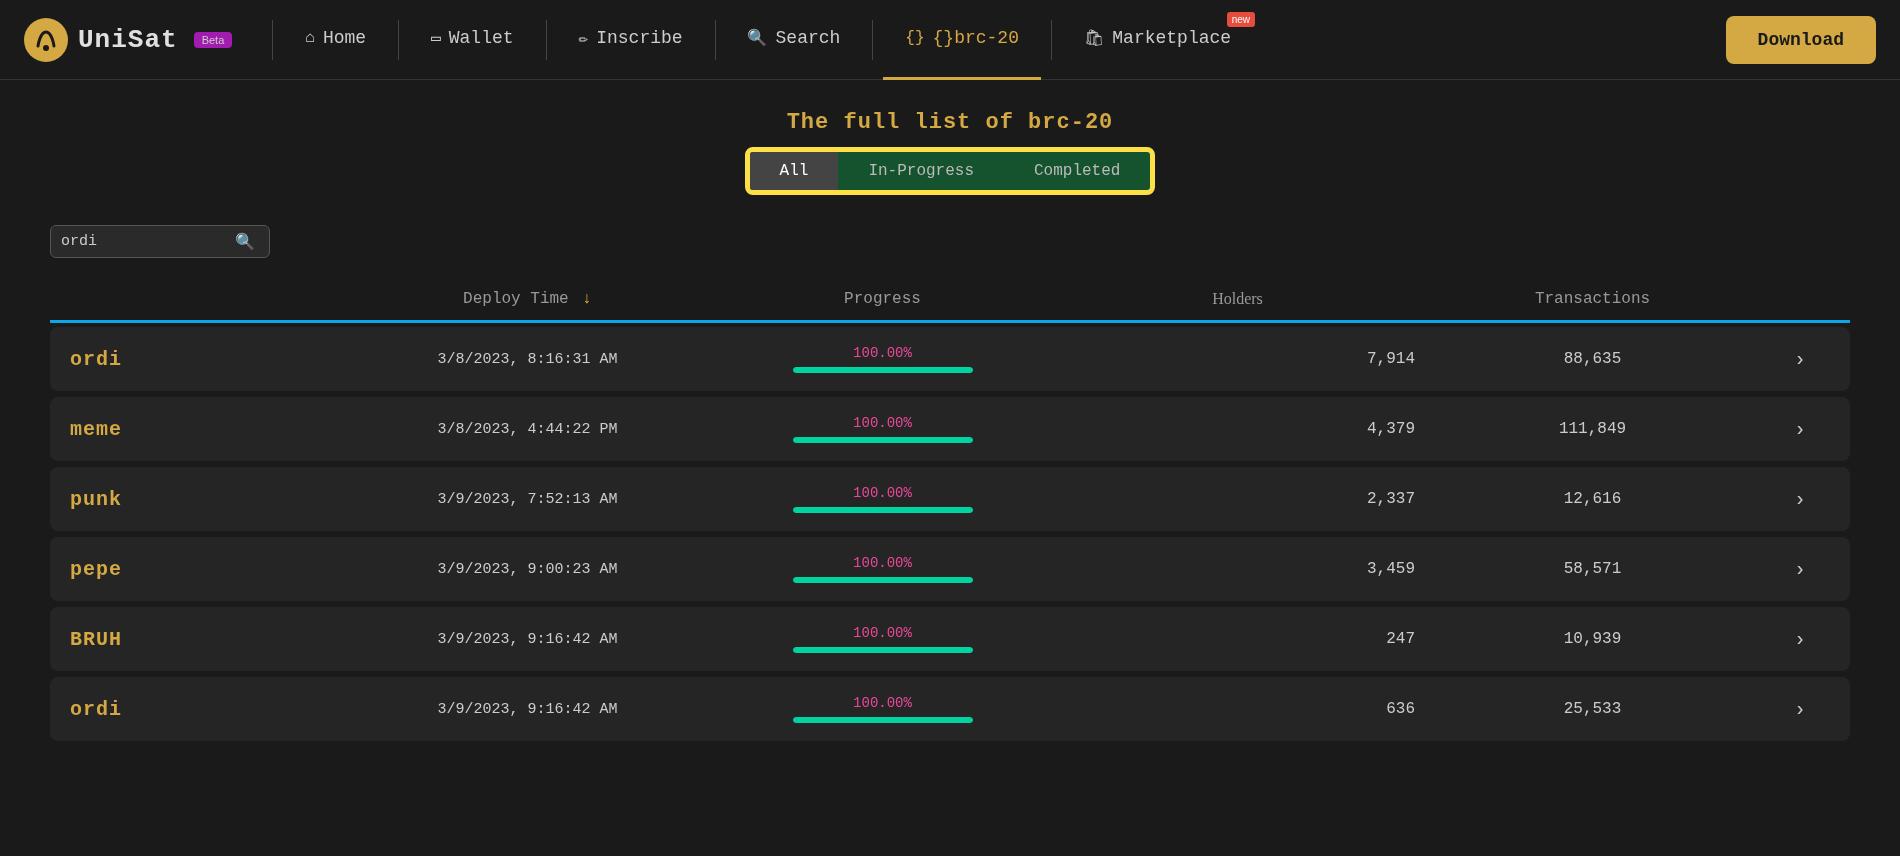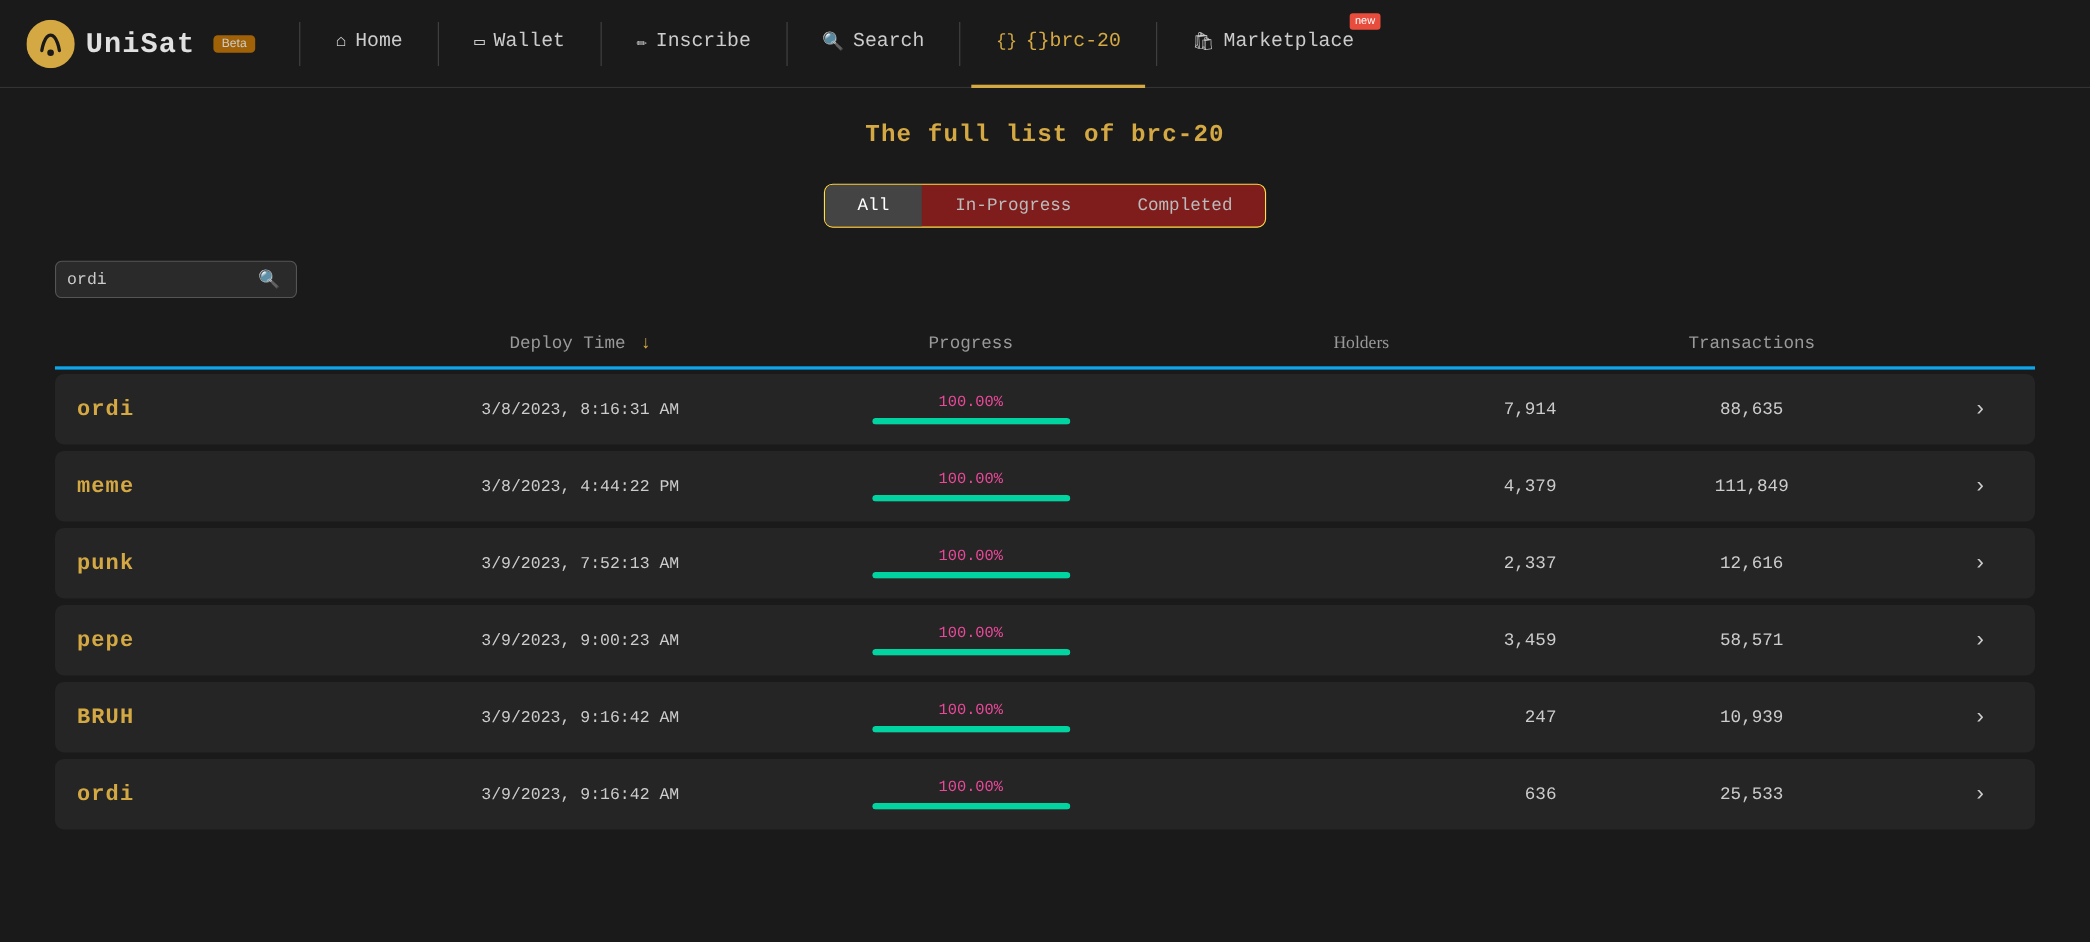--- a/index.html
+++ b/index.html
@@ -37,21 +37,21 @@
     }
 
     .logo-text {
       font-size: 26px;
       font-weight: bold;
       color: #e0e0e0;
       letter-spacing: 1px;
     }
 
     .beta-badge {
-      background-color: #a16207;
+      background-color: #a21caf;
       color: #ccc;
       font-size: 11px;
       padding: 2px 8px;
       border-radius: 4px;
       margin-left: 6px;
       font-family: sans-serif;
     }
 
     .nav-divider {
       width: 1px;
@@ -107,36 +107,36 @@
     
     .main-content {
       padding: 30px 50px;
       max-width: 1900px;
     }
 
     .page-title {
       text-align: center;
       color: #d4a843;
       font-size: 22px;
-      margin-bottom: 32px;
+      margin-bottom: 12px;
       letter-spacing: 1px;
     }
 
     
     .filter-tabs {
       display: flex;
       justify-content: center;
       margin-bottom: 30px;
     }
 
     .filter-group {
       display: flex;
-      background: #7f1d1d;
+      background: #14532d;
       border-radius: 8px;
-      border: 1px solid #fde047;
+      border: 5px solid #fde047;
       overflow: hidden;
     }
 
     .filter-tab {
       padding: 10px 30px;
       font-size: 16px;
       cursor: pointer;
       color: #bbb;
       font-family: 'Courier New', Courier, monospace;
       border: none;
@@ -342,20 +342,21 @@
   <div class="nav-divider"></div>
 
   <a class="nav-item" style="position:relative;">
     <span class="nav-icon">🛍</span>
     <span>Marketplace</span>
     <span class="new-badge">new</span>
   </a>
 
   <div class="nav-spacer"></div>
 
+  <button class="download-btn">Download</button>
 </header>
 
 <main class="main-content">
 
   <h1 class="page-title">The full list of brc-20</h1>
 
   <div class="filter-tabs">
     <div class="filter-group">
       <button class="filter-tab active">All</button>
       <button class="filter-tab">In-Progress</button>

